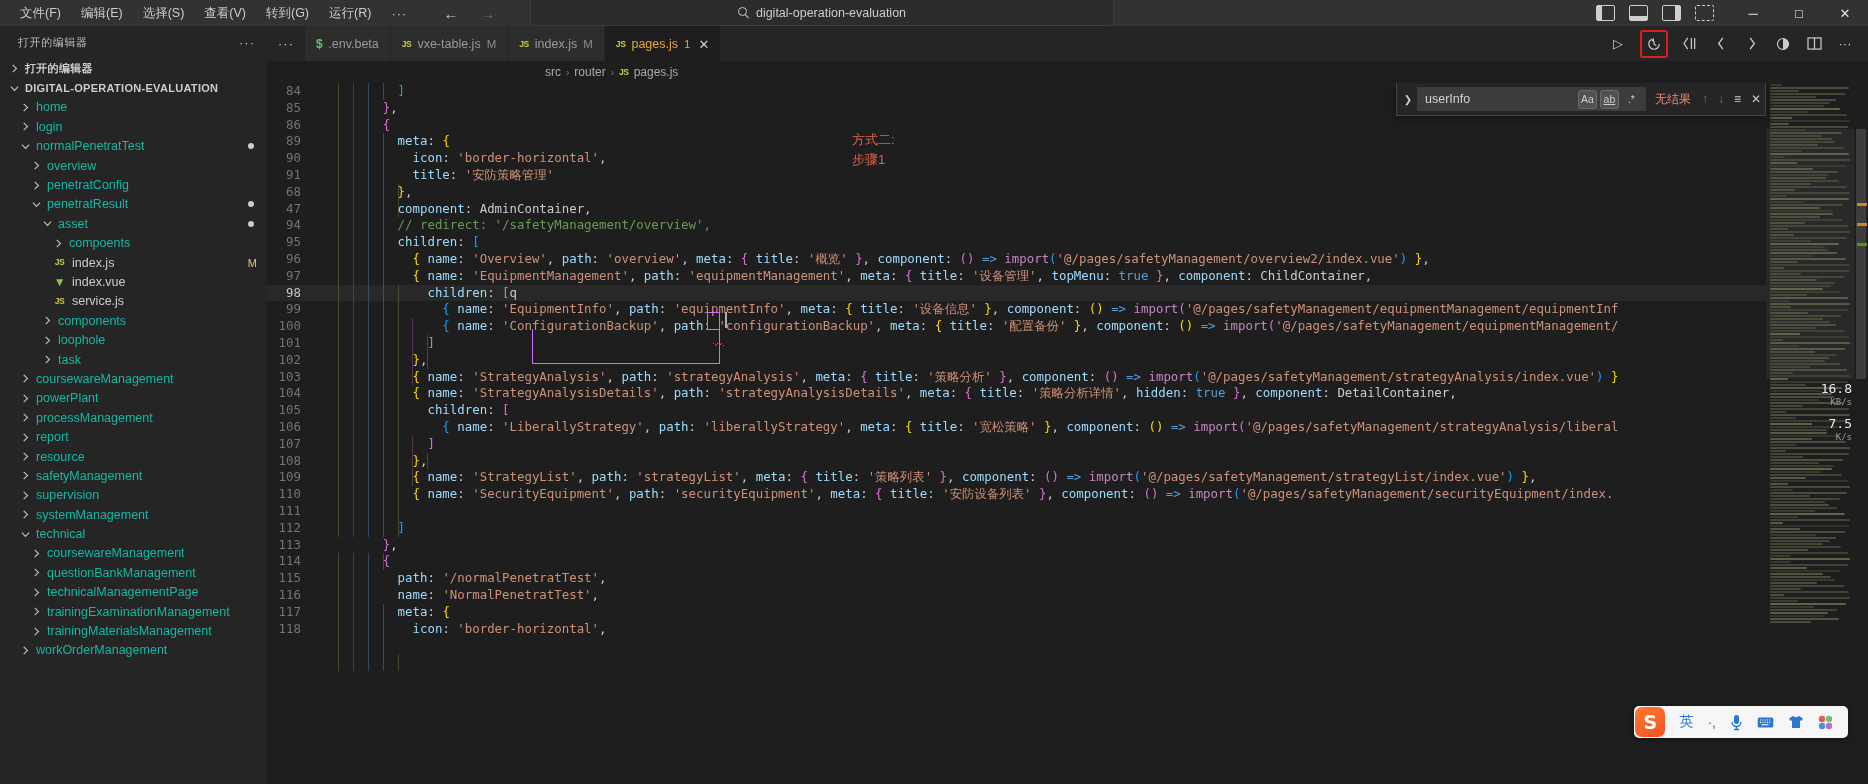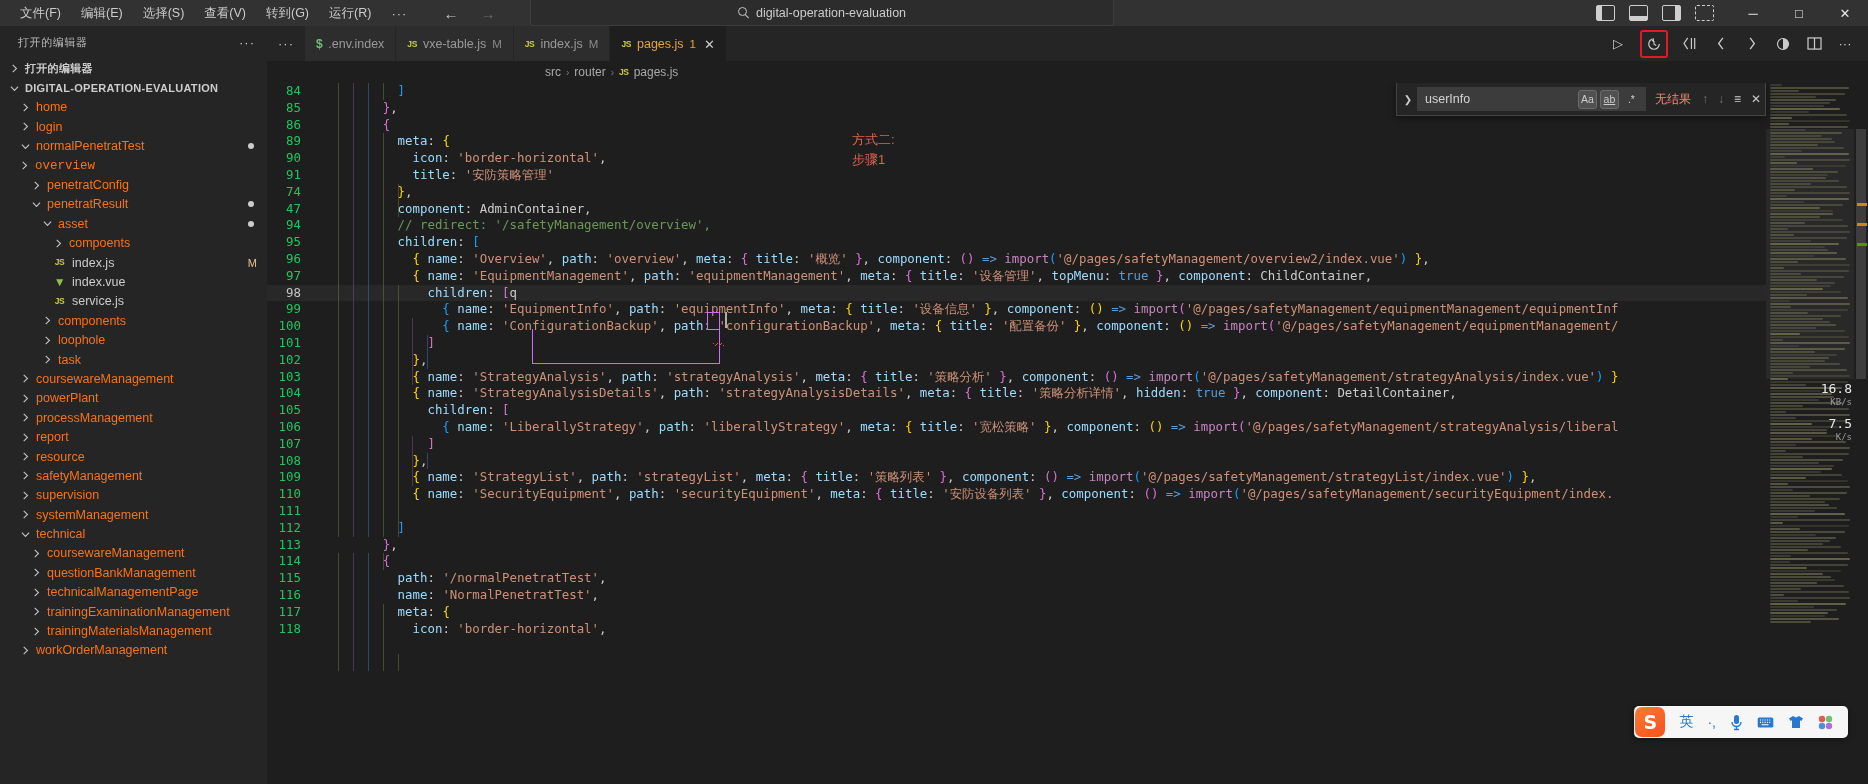--- a/index.html
+++ b/index.html
@@ -45,21 +45,21 @@
   .sidebar{width:267px;background:#252526;flex:0 0 267px;display:flex;flex-direction:column;min-height:0;}
   .sb-header{height:33px;display:flex;align-items:center;justify-content:space-between;padding:0 12px 0 18px;flex:0 0 33px;}
   .sb-title{font-size:11px;letter-spacing:.6px;color:#bbbbbb;font-weight:400;}
   .sb-dots{color:#cccccc;font-size:13px;letter-spacing:1px;}
   .tree{flex:1 1 auto;overflow:hidden;font-size:12.5px;}
   .trow{height:19.4px;display:flex;align-items:center;white-space:nowrap;cursor:pointer;position:relative;}
   .chev{width:12px;flex:0 0 12px;display:flex;align-items:center;justify-content:center;color:#c5c5c5;font-size:9px;line-height:1;}
   .chev svg{display:block;}
   .tlabel{color:#cccccc;}
   .trow.section .tlabel{font-weight:bold;font-size:11px;letter-spacing:.3px;}
-  .trow.folder .tlabel{color:#f97316;}
+  .trow.folder .tlabel{color:#14b8a6;}
   .ficon{width:15px;flex:0 0 15px;font-size:8.5px;font-weight:bold;text-align:center;line-height:1;letter-spacing:-.4px;}
   .ficon.js{color:#cbcb41;}
   .ficon.vue{color:#8dc149;font-size:12px;}
   .tbadge{position:absolute;right:10px;font-size:11px;color:#e2c08d;}
   .tdot{position:absolute;right:13px;width:6px;height:6px;border-radius:50%;background:#cccccc;}
 
   
   .editor{flex:1 1 auto;display:flex;flex-direction:column;min-width:0;background:#1e1e1e;position:relative;}
 
   .tabsrow{height:35px;background:#252526;display:flex;align-items:stretch;flex:0 0 35px;position:relative;}
@@ -77,21 +77,21 @@
   .taicon{color:#cccccc;font-size:13px;display:flex;align-items:center;justify-content:center;width:18px;height:18px;}
   .taicon.boxed{border:2px solid #e01b24;border-radius:3px;width:24px;height:24px;}
 
   .breadcrumb{height:22px;display:flex;align-items:center;gap:5px;padding-left:278px;font-size:12px;color:#a9a9a9;flex:0 0 22px;background:#1e1e1e;}
   .bc-sep{color:#7a7a7a;font-size:10px;}
   .bc-ico{font-size:8.5px;font-weight:bold;color:#cbcb41;letter-spacing:-.4px;}
 
   .codearea{flex:1 1 auto;position:relative;overflow:hidden;min-height:0;background:#1e1e1e;}
   .codescroll{position:absolute;inset:0;}
   .line{height:16.8px;display:flex;align-items:center;white-space:pre;font-family:"DejaVu Sans Mono","Liberation Mono",monospace;font-size:12.4px;line-height:16.8px;}
-  .ln{width:56px;flex:0 0 56px;text-align:right;padding-right:22px;box-sizing:border-box;color:#22c55e;font-family:"DejaVu Sans Mono",monospace;font-size:12.4px;}
+  .ln{width:56px;flex:0 0 56px;text-align:right;padding-right:22px;box-sizing:border-box;color:#737373;font-family:"DejaVu Sans Mono",monospace;font-size:12.4px;}
   .line.cur .ln{color:#c6c6c6;}
   .line.cur{background:#282828;}
   .code{padding-left:0;position:relative;} .prop{color:#9cdcfe;} .str{color:#ce9178;} .pun{color:#cccccc;} .cm{color:#6a9955;}
   .ob{color:#ffd700;} .ob2{color:#da70d6;} .ob3{color:#179fff;} .imp{color:#c586c0;} .bl{color:#569cd6;}
 
   .sel-box{position:absolute;border:1px solid #d16aff;}
   .cursor-bar{position:absolute;width:2px;background:#aeafad;}
   .squig{position:absolute;height:3px;background:repeating-linear-gradient(135deg,#f14c4c 0 1px,transparent 1px 3px);}
 
   .annot{position:absolute;color:#e0614f;font-size:13px;line-height:21px;font-family:"Liberation Sans",sans-serif;}
@@ -222,21 +222,21 @@
           </div>
           <div class="trow folder" style="padding-left: 19px;">
             <span class="chev">
               <svg width="9" height="9" viewBox="0 0 10 10">
                 <path d="M1 3 L5 7.2 L9 3" fill="none" stroke="#c5c5c5" stroke-width="1.2"></path>
               </svg>
             </span>
             <span class="tlabel" style="margin-left: 5px;">normalPenetratTest</span>
             <span class="tdot"></span>
           </div>
-          <div class="trow folder" style="padding-left: 18px; font-family: Liberation Mono, monospace;">
+          <div class="trow folder" style="padding-left: 30px;">
             <span class="chev">
               <svg width="9" height="9" viewBox="0 0 10 10">
                 <path d="M3 1 L7.2 5 L3 9" fill="none" stroke="#c5c5c5" stroke-width="1.2"></path>
               </svg>
             </span>
             <span class="tlabel" style="margin-left: 5px;">overview</span>
           </div>
           <div class="trow folder" style="padding-left: 30px;">
             <span class="chev">
               <svg width="9" height="9" viewBox="0 0 10 10">
@@ -431,21 +431,21 @@
         </div>
     </div>
 
     <div class="editor">
 
       <div class="tabsrow">
         <div style="display:flex;align-items:center;padding:0 11px;color:#cccccc;font-size:13px;letter-spacing:1px;">···</div>
         <div id="tabs-container" style="display:flex;align-items:stretch;">
             <div class="tab">
               <span class="ti env">$</span>
-              <span class="tname">.env.index</span>
+              <span class="tname">.env.beta</span>
             </div>
             <div class="tab">
               <span class="ti js">JS</span>
               <span class="tname">vxe-table.js</span>
               <span class="mflag">M</span>
             </div>
             <div class="tab">
               <span class="ti js">JS</span>
               <span class="tname">index.js</span>
               <span class="mflag">M</span>
@@ -508,21 +508,21 @@
       </div>
 
       <div class="codearea">
         <div class="codescroll" id="code">
             <div class="line"><span class="ln">84</span><span class="code"><span>          </span><span class="ob3">]</span></span></div>
             <div class="line"><span class="ln">85</span><span class="code"><span>        </span><span class="ob2">}</span><span class="pun">,</span></span></div>
             <div class="line"><span class="ln">86</span><span class="code"><span>        </span><span class="ob2">{</span></span></div>
             <div class="line"><span class="ln">89</span><span class="code"><span>          </span><span class="prop">meta</span><span class="pun">: </span><span class="ob">{</span></span></div>
             <div class="line"><span class="ln">90</span><span class="code"><span>            </span><span class="prop">icon</span><span class="pun">: </span><span class="str">'border-horizontal'</span><span class="pun">,</span></span></div>
             <div class="line"><span class="ln">91</span><span class="code"><span>            </span><span class="prop">title</span><span class="pun">: </span><span class="str">'安防策略管理'</span></span></div>
-            <div class="line"><span class="ln">74</span><span class="code"><span>          </span><span class="ob">}</span><span class="pun">,</span></span></div>
+            <div class="line"><span class="ln">68</span><span class="code"><span>          </span><span class="ob">}</span><span class="pun">,</span></span></div>
             <div class="line"><span class="ln">47</span><span class="code"><span>          </span><span class="prop">component</span><span class="pun">: </span><span class="pun">AdminContainer</span><span class="pun">,</span></span></div>
             <div class="line"><span class="ln">94</span><span class="code"><span>          </span><span class="cm">// redirect: '/safetyManagement/overview',</span></span></div>
             <div class="line"><span class="ln">95</span><span class="code"><span>          </span><span class="prop">children</span><span class="pun">: </span><span class="ob3">[</span></span></div>
             <div class="line"><span class="ln">96</span><span class="code"><span>            </span><span class="ob">{ </span><span class="prop">name</span><span class="pun">: </span><span class="str">'Overview'</span><span class="pun">, </span><span class="prop">path</span><span class="pun">: </span><span class="str">'overview'</span><span class="pun">, </span><span class="prop">meta</span><span class="pun">: </span><span class="ob2">{ </span><span class="prop">title</span><span class="pun">: </span><span class="str">'概览'</span><span class="ob2"> }</span><span class="pun">, </span><span class="prop">component</span><span class="pun">: </span><span class="ob2">()</span><span class="bl"> =&gt; </span><span class="imp">import</span><span class="ob3">(</span><span class="str">'@/pages/safetyManagement/overview2/index.vue'</span><span class="ob3">)</span><span class="ob"> }</span><span class="pun">,</span></span></div>
             <div class="line"><span class="ln">97</span><span class="code"><span>            </span><span class="ob">{ </span><span class="prop">name</span><span class="pun">: </span><span class="str">'EquipmentManagement'</span><span class="pun">, </span><span class="prop">path</span><span class="pun">: </span><span class="str">'equipmentManagement'</span><span class="pun">, </span><span class="prop">meta</span><span class="pun">: </span><span class="ob2">{ </span><span class="prop">title</span><span class="pun">: </span><span class="str">'设备管理'</span><span class="pun">, </span><span class="prop">topMenu</span><span class="pun">: </span><span class="bl">true</span><span class="ob2"> }</span><span class="pun">, </span><span class="prop">component</span><span class="pun">: </span><span class="pun">ChildContainer</span><span class="pun">,</span></span></div>
             <div class="line cur"><span class="ln">98</span><span class="code"><span>              </span><span class="prop">children</span><span class="pun">: </span><span class="ob2">[</span><span class="pun">q</span></span></div>
             <div class="line"><span class="ln">99</span><span class="code"><span>                </span><span class="ob3">{ </span><span class="prop">name</span><span class="pun">: </span><span class="str">'EquipmentInfo'</span><span class="pun">, </span><span class="prop">path</span><span class="pun">: </span><span class="str">'equipmentInfo'</span><span class="pun">, </span><span class="prop">meta</span><span class="pun">: </span><span class="ob">{ </span><span class="prop">title</span><span class="pun">: </span><span class="str">'设备信息'</span><span class="ob"> }</span><span class="pun">, </span><span class="prop">component</span><span class="pun">: </span><span class="ob">()</span><span class="bl"> =&gt; </span><span class="imp">import</span><span class="ob2">(</span><span class="str">'@/pages/safetyManagement/equipmentManagement/equipmentInf</span></span></div>
             <div class="line"><span class="ln">100</span><span class="code"><span>                </span><span class="ob3">{ </span><span class="prop">name</span><span class="pun">: </span><span class="str">'ConfigurationBackup'</span><span class="pun">, </span><span class="prop">path</span><span class="pun">: </span><span class="str">'configurationBackup'</span><span class="pun">, </span><span class="prop">meta</span><span class="pun">: </span><span class="ob">{ </span><span class="prop">title</span><span class="pun">: </span><span class="str">'配置备份'</span><span class="ob"> }</span><span class="pun">, </span><span class="prop">component</span><span class="pun">: </span><span class="ob">()</span><span class="bl"> =&gt; </span><span class="imp">import</span><span class="ob2">(</span><span class="str">'@/pages/safetyManagement/equipmentManagement/</span></span></div>
             <div class="line"><span class="ln">101</span><span class="code"><span>              </span><span class="ob2">]</span></span></div>
             <div class="line"><span class="ln">102</span><span class="code"><span>            </span><span class="ob">}</span><span class="pun">,</span></span></div>

